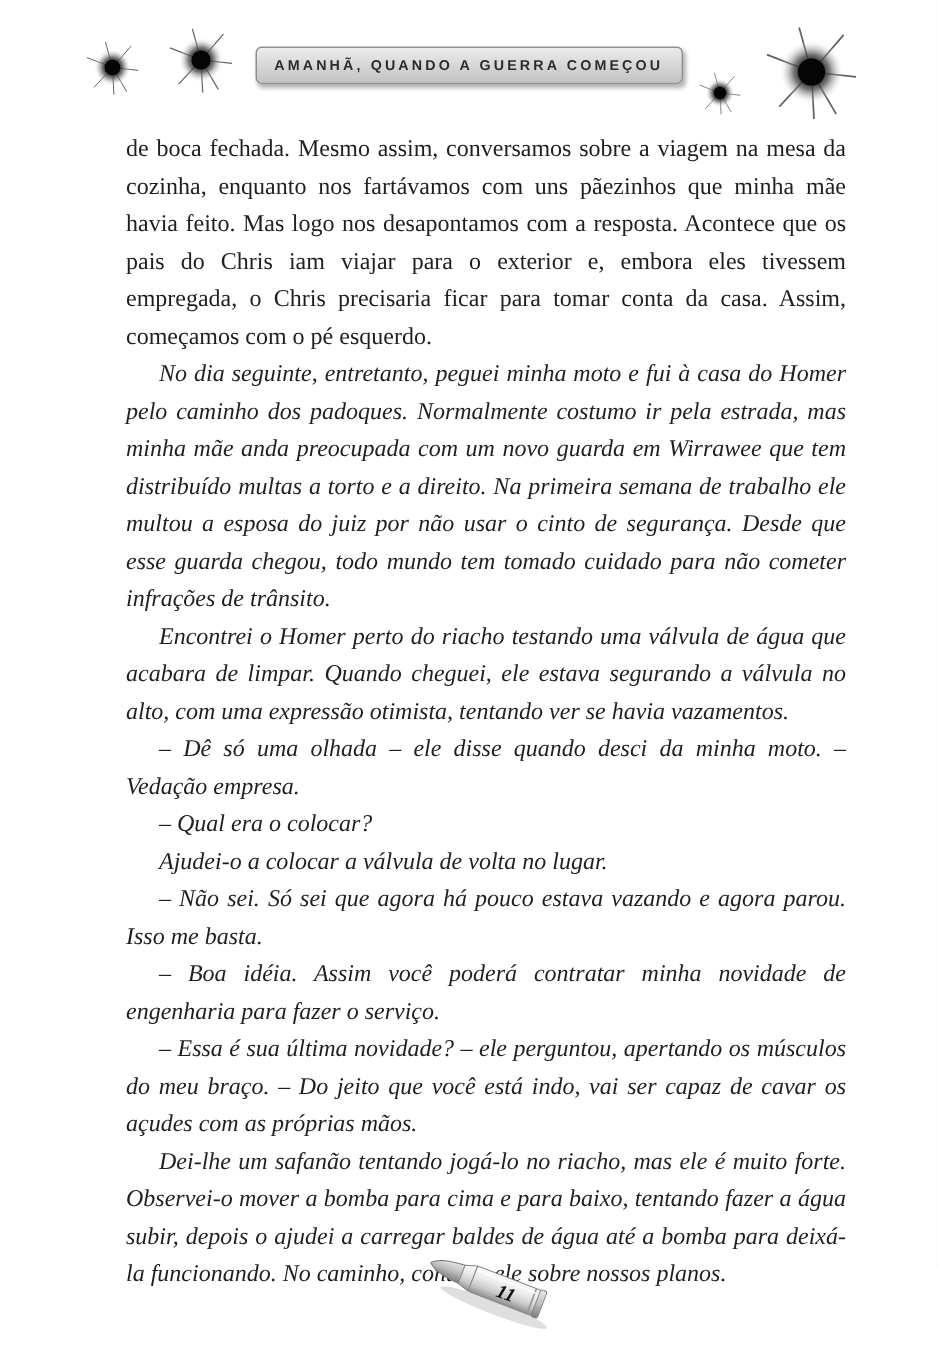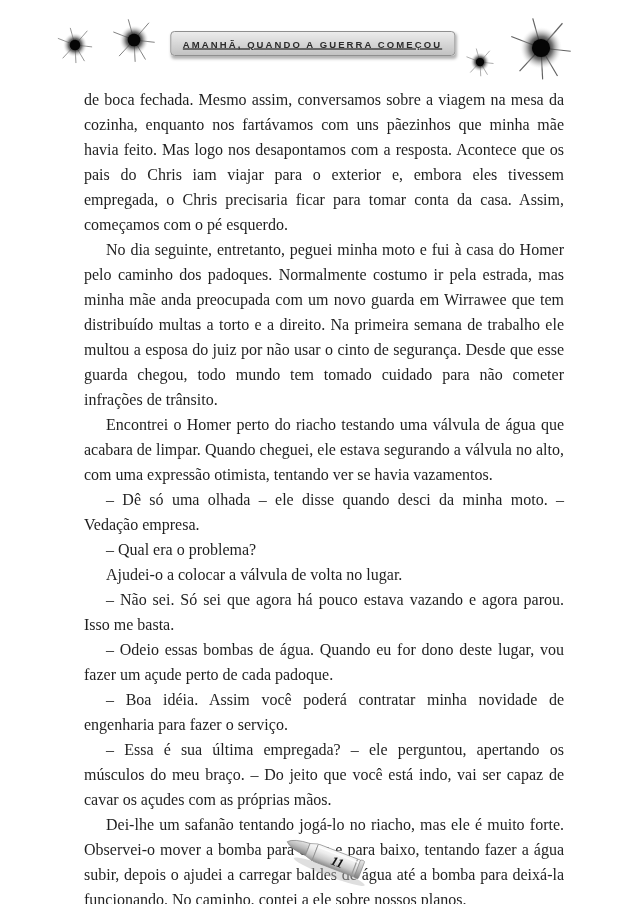--- a/index.html
+++ b/index.html
@@ -21,21 +21,20 @@
   .banner {
     position: absolute; left: 50%; top: 31px;
     transform: translateX(-50%);
     height: 23px;
     padding: 0 12px;
     display: flex; align-items: center; justify-content: flex-end;
     background: linear-gradient(180deg, #ececec 0%, #d9d9d9 45%, #c2c2c2 100%);
     border: 1px solid #8f8f8f;
     border-radius: 4px;
     box-shadow: 1.5px 2.5px 3px rgba(0,0,0,0.30);
-    text-decoration: underline;
   }
   .banner-title {
     font-family: "Liberation Sans", sans-serif;
     font-weight: bold;
     font-size: 9.5px;
     letter-spacing: 2.1px;
     color: #2b2b2b;
     white-space: nowrap;
     transform: translateY(0.5px);
   }
@@ -49,21 +48,21 @@
   
   .text-block {
     position: absolute;
     left: 84px; top: 87px; width: 480px;
     color: #1f1f1f;
     font-size: 16px;
     line-height: 25px;
     text-align: justify;
   }
   .text-block p { margin: 0; }
-  .text-block p.indent { text-indent: 22px; }
+  .text-block p.indent { text-indent: 22px; font-style: italic; }
 
   
   .page-footer { position: absolute; left: 0; top: 818px; width: 625px; height: 86px; }
   .cartridge { position: absolute; left: 262px; top: 6px; width: 130px; height: 74px; }
 </style>
 </head>
 <body>
 
 <svg width="0" height="0" style="position:absolute" aria-hidden="true">
   <defs>
@@ -121,26 +120,25 @@
     <svg class="hole hole-4" viewBox="0 0 40 40">
         <use href="#bulletHole"></use>
       </svg>
   </header>
 
   <main class="text-block">
     <p class="no-indent">de boca fechada. Mesmo assim, conversamos sobre a viagem na mesa da cozinha, enquanto nos fartávamos com uns pãezinhos que minha mãe havia feito. Mas logo nos desapontamos com a resposta. Acontece que os pais do Chris iam viajar para o exterior e, embora eles tivessem empregada, o Chris precisaria ficar para tomar conta da casa. Assim, começamos com o pé esquerdo.</p>
     <p class="indent">No dia seguinte, entretanto, peguei minha moto e fui à casa do Homer pelo caminho dos padoques. Normalmente costumo ir pela estrada, mas minha mãe anda preocupada com um novo guarda em Wirrawee que tem distribuído multas a torto e a direito. Na primeira semana de trabalho ele multou a esposa do juiz por não usar o cinto de segurança. Desde que esse guarda chegou, todo mundo tem tomado cuidado para não cometer infrações de trânsito.</p>
     <p class="indent">Encontrei o Homer perto do riacho testando uma válvula de água que acabara de limpar. Quando cheguei, ele estava segurando a válvula no alto, com uma expressão otimista, tentando ver se havia vazamentos.</p>
     <p class="indent">– Dê só uma olhada – ele disse quando desci da minha moto. – Vedação empresa.</p>
-    <p class="indent">– Qual era o problema?</p>
+    <p class="indent">– Qual era o colocar?</p>
     <p class="indent">Ajudei-o a colocar a válvula de volta no lugar.</p>
     <p class="indent">– Não sei. Só sei que agora há pouco estava vazando e agora parou. Isso me basta.</p>
-    <p class="indent">– Odeio essas bombas de água. Quando eu for dono deste lugar, vou fazer um açude perto de cada padoque.</p>
     <p class="indent">– Boa idéia. Assim você poderá contratar minha novidade de engenharia para fazer o serviço.</p>
-    <p class="indent">– Essa é sua última empregada? – ele perguntou, apertando os músculos do meu braço. – Do jeito que você está indo, vai ser capaz de cavar os açudes com as próprias mãos.</p>
+    <p class="indent">– Essa é sua última novidade? – ele perguntou, apertando os músculos do meu braço. – Do jeito que você está indo, vai ser capaz de cavar os açudes com as próprias mãos.</p>
     <p class="indent">Dei-lhe um safanão tentando jogá-lo no riacho, mas ele é muito forte. Observei-o mover a bomba para cima e para baixo, tentando fazer a água subir, depois o ajudei a carregar baldes de água até a bomba para deixá-la funcionando. No caminho, contei a ele sobre nossos planos.</p>
 
   </main>
 
   <footer class="page-footer">
     <svg class="cartridge" viewBox="0 0 130 74">
       <g transform="rotate(21 65 34)">
 
         <ellipse cx="72" cy="46" rx="38" ry="4.5" fill="#b9b9b9" opacity="0.45"></ellipse>
 

